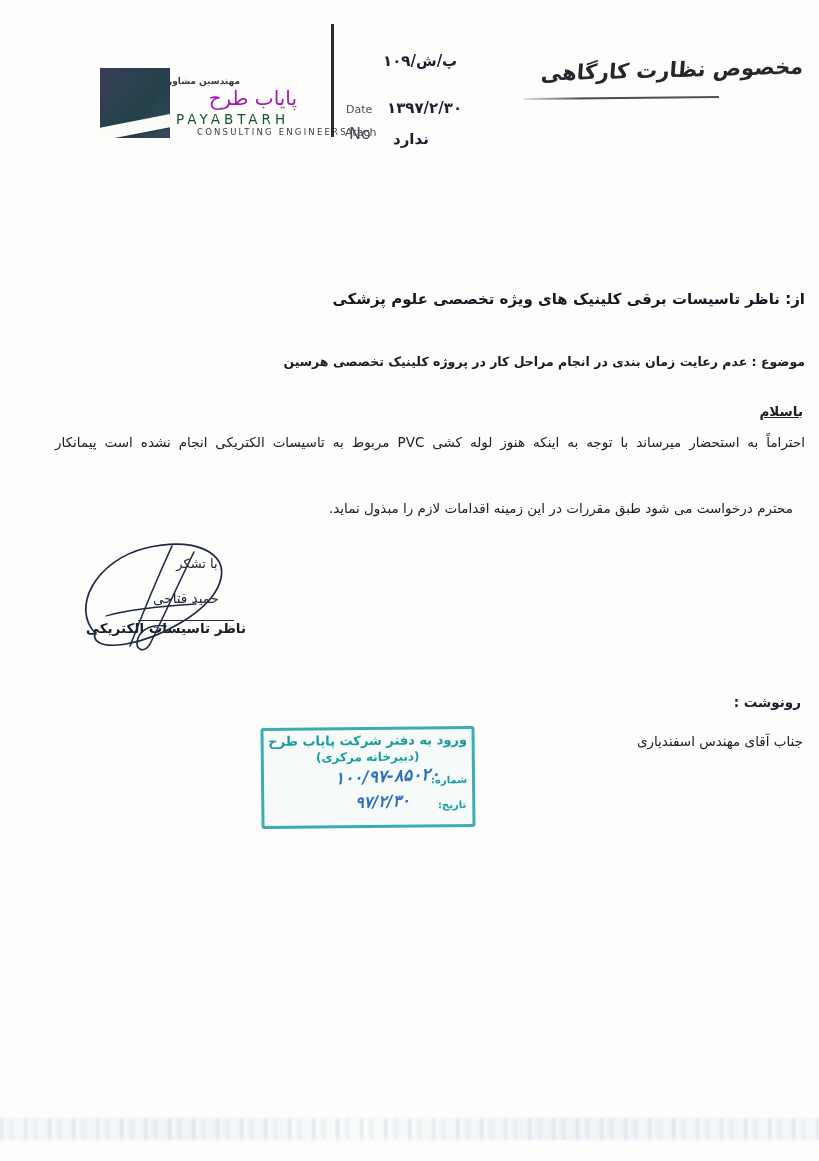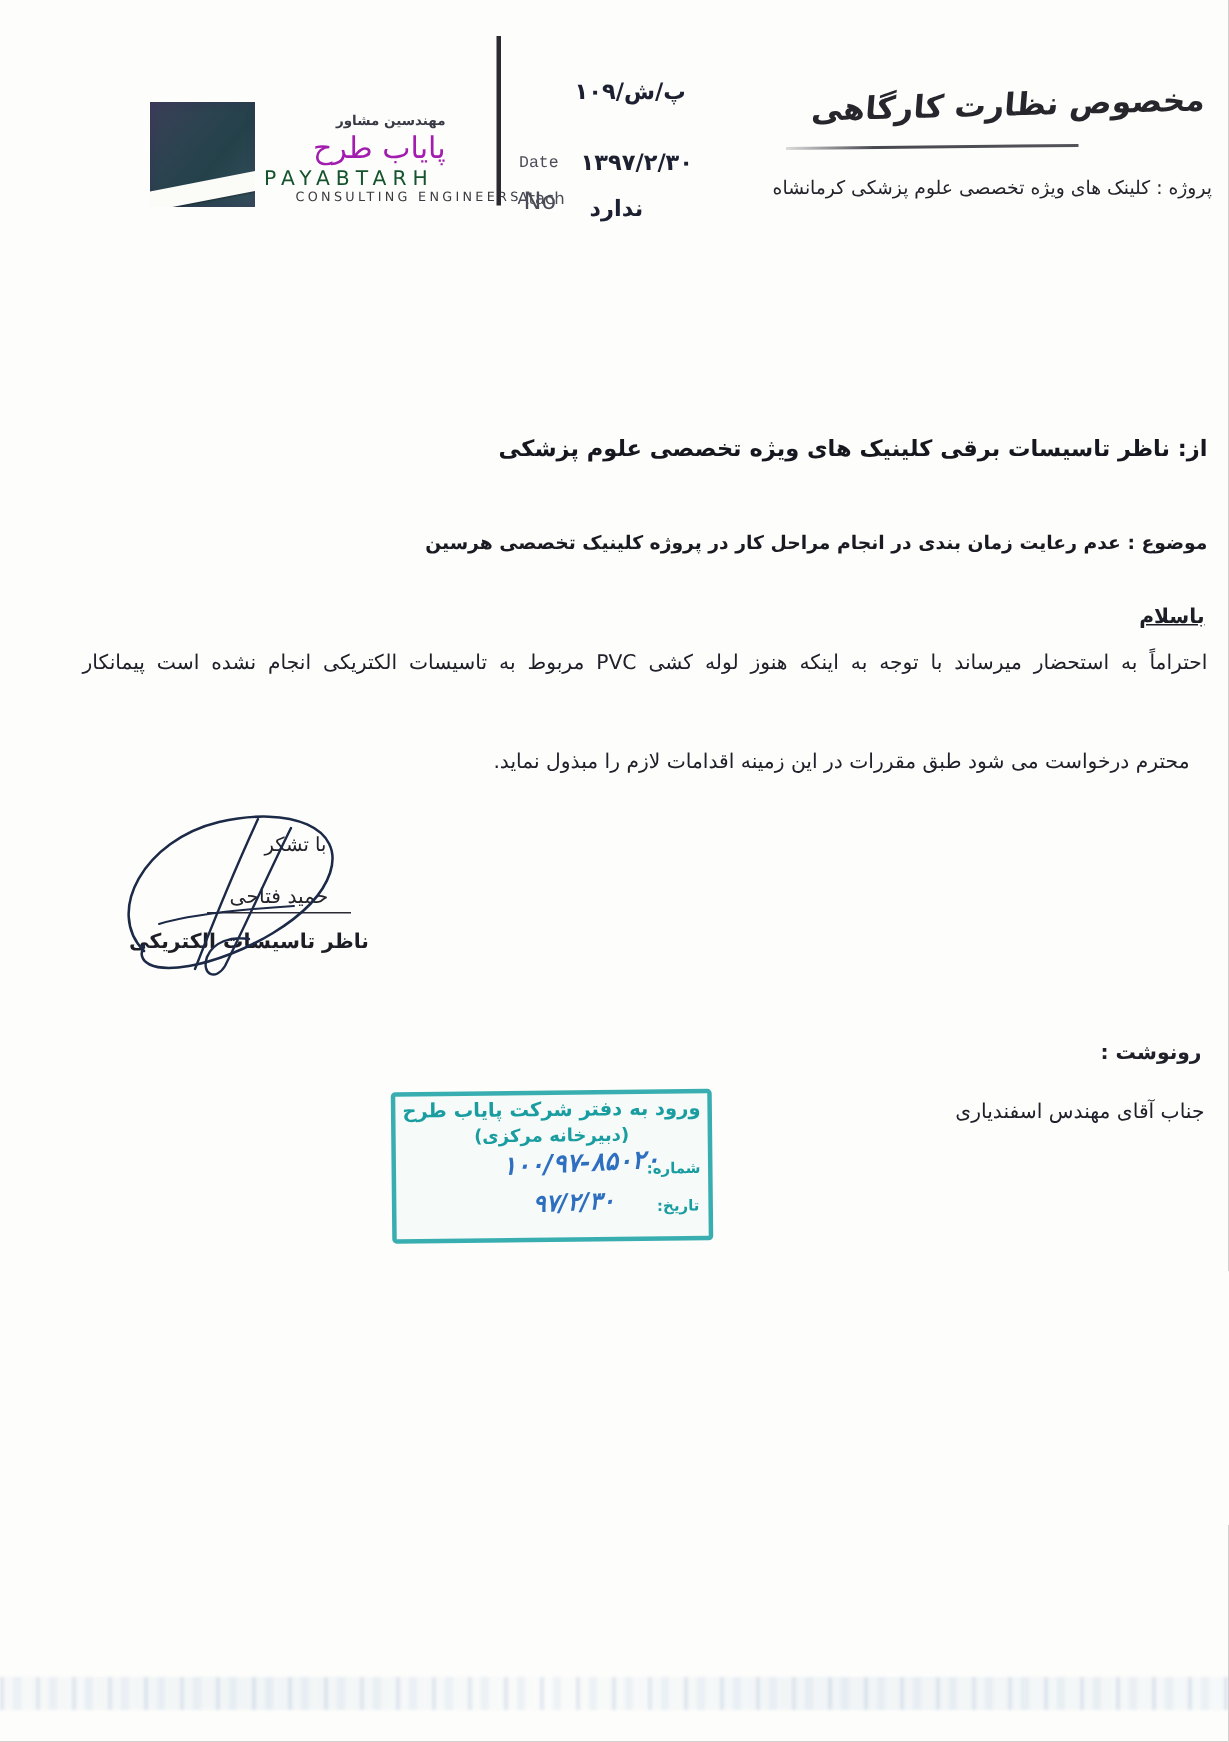--- a/index.html
+++ b/index.html
@@ -22,31 +22,31 @@
     left:100px;top:68px;width:70px;height:70px;
     background:linear-gradient(130deg,#3c3e58 0%,#2c4350 35%,#24414a 60%,#35505c 100%);
     overflow:hidden;
     box-shadow:inset 0 0 6px rgba(60,40,90,.45);
   }
   .logo-stripe{
     position:absolute;left:-10px;top:52px;width:100px;height:13px;
     background:#fbfbf8;transform:rotate(-11deg);
     box-shadow:0 1px 1px rgba(0,0,0,.25);
   }
-  .logo-fa-small{left:167px;top:76px;width:130px;text-align:right;font-size:9px;color:#3a3a46;font-weight:600;}
+  .logo-fa-small{left:167px;top:76px;width:130px;text-align:left;font-size:9px;color:#3a3a46;font-weight:600;}
   .logo-fa-name{left:167px;top:86px;width:130px;text-align:right;font-size:20px;font-weight:400;color:#a21caf;}
   .logo-en-name{left:176px;top:111px;font-size:13.5px;font-weight:400;letter-spacing:4px;color:#14532d;}
   .logo-en-sub{left:197px;top:127px;font-size:8.5px;letter-spacing:2.2px;color:#3a3a42;}
 
   .vline{left:331px;top:24px;width:2.5px;height:113px;background:#2a2a30;}
 
   .ref-no-val{left:383px;top:52px;font-size:15px;font-weight:700;color:#1c2030;}
   .ref-no-label{left:349px;top:84px;font-size:16px;color:#4c4c58;margin-top:40px;}
   .ref-date-val{left:387px;top:99px;font-size:15px;font-weight:700;color:#1c2030;}
-  .ref-date-label{left:346px;top:103px;font-size:11px;color:#4c4c58;font-family:Liberation Mono, monospace;}
+  .ref-date-label{left:346px;top:103px;font-size:11px;color:#4c4c58;}
   .ref-atach-label{left:345px;top:126px;font-size:11px;color:#4c4c58;}
   .ref-atach-val{left:393px;top:130px;font-size:15px;font-weight:700;color:#1c2030;}
 
   .hand-header{
     right:16px;top:58px;font-size:21px;font-weight:700;color:#26262c;
     transform:rotate(-1.5deg) skewX(-6deg);
   }
   .hand-underline{right:100px;top:97px;width:195px;height:2px;
     background:linear-gradient(90deg,rgba(40,40,50,.15),rgba(40,40,50,.85) 30%,rgba(40,40,50,.8));
     transform:rotate(-.6deg);}
@@ -58,21 +58,21 @@
   .subject-line{right:14px;top:354px;font-size:12.5px;font-weight:700;color:#1a1a22;}
   .salutation{right:16px;top:403px;font-size:13.5px;font-weight:600;color:#1e1e26;text-decoration:underline;}
   .body-line{font-size:13.5px;color:#20202a;direction:rtl;}
   .body-line1{left:55px;right:14px;top:434px;text-align:justify;text-align-last:justify;}
   .body-line2{left:42px;right:14px;top:467px;text-align:justify;text-align-last:justify;}
   .body-line3{right:26px;top:500px;text-align:center;}
 
   
   .sig-closing{left:152px;top:556px;width:90px;text-align:center;font-size:13px;color:#23232b;}
   .sig-name{left:138px;top:590px;width:96px;text-align:center;font-size:13.5px;color:#23232b;
-    border-bottom:1.4px solid #2b2b36;padding-bottom:2px;}
+    border-bottom:1.4px solid #2b2b36;padding-bottom:14px;}
   .sig-title{left:86px;top:620px;font-size:13.5px;font-weight:600;color:#1d1d26;}
   .sig-svg{left:68px;top:538px;}
 
   .cc-label{right:18px;top:694px;font-size:13.5px;font-weight:600;color:#20202a;}
   .cc-recipient{right:16px;top:733px;font-size:13.5px;color:#20202a;}
 
   
   .stamp{
     left:261px;top:727px;width:208px;height:95px;
     border:3px solid rgba(24,161,165,.85);
@@ -117,21 +117,20 @@
   <div class="abs vline"></div>
   <div class="abs ltrnum ref-no-val">۱۰۹/ش/پ</div>
   <div class="abs ref-no-label">No</div>
   <div class="abs ltrnum ref-date-val">۱۳۹۷/۲/۳۰</div>
   <div class="abs ref-date-label">Date</div>
   <div class="abs ref-atach-label">Atach</div>
   <div class="abs rtl ref-atach-val">ندارد</div>
 
   <div class="abs rtl hand-header">مخصوص نظارت کارگاهی</div>
   <div class="abs hand-underline"></div>
-  <div class="abs rtl project-line">پروژه : کلینک های ویژه تخصصی علوم پزشکی کرمانشاه</div>
 
   <div class="abs rtl from-line">از: ناظر تاسیسات برقی کلینیک های ویژه تخصصی علوم پزشکی</div>
   <div class="abs rtl subject-line">موضوع : عدم رعایت زمان بندی در انجام مراحل کار در پروژه کلینیک تخصصی هرسین</div>
   <div class="abs rtl salutation">باسلام</div>
 
   <div class="abs body-line body-line1">احتراماً به استحضار میرساند با توجه به اینکه هنوز لوله کشی PVC مربوط به تاسیسات الکتریکی انجام نشده است پیمانکار</div>
   <div class="abs body-line body-line3">محترم درخواست می شود طبق مقررات در این زمینه اقدامات لازم را مبذول نماید.</div>
 
   <div class="abs rtl sig-closing">با تشکر</div>
   <div class="abs rtl sig-name">حمید فتاحی</div>

